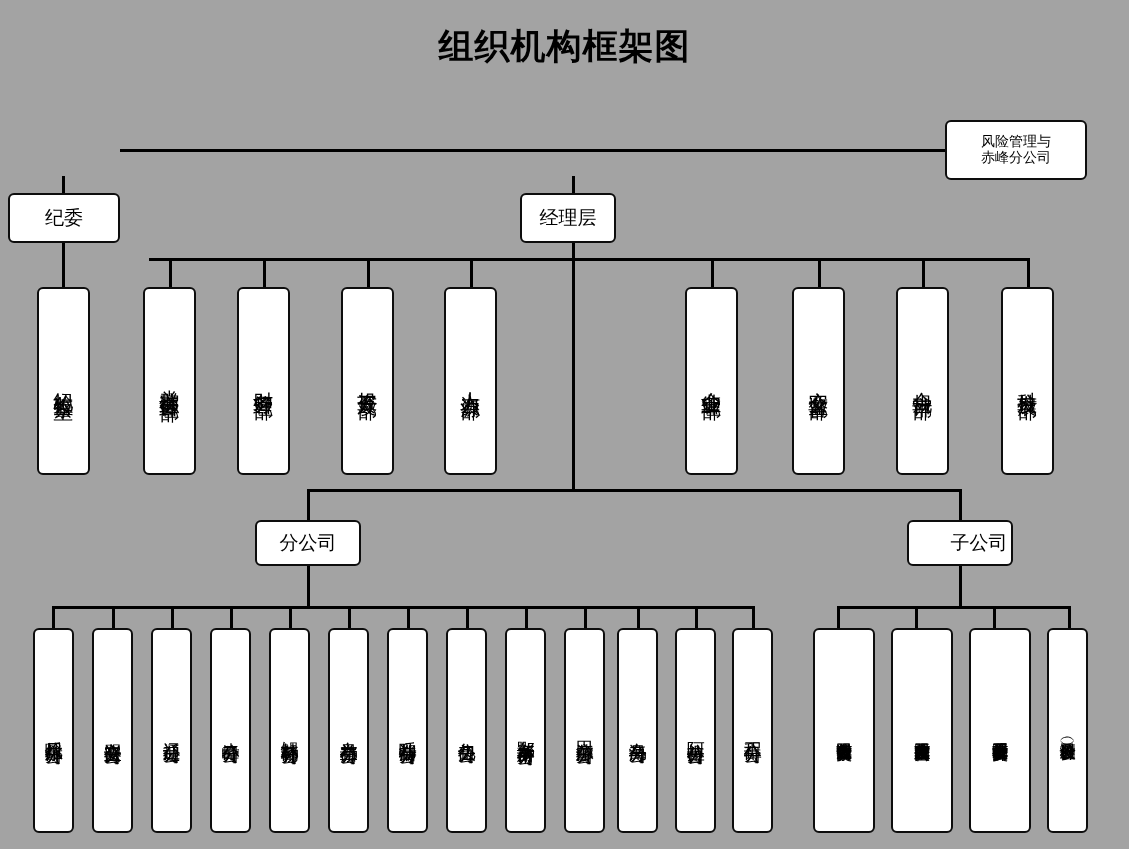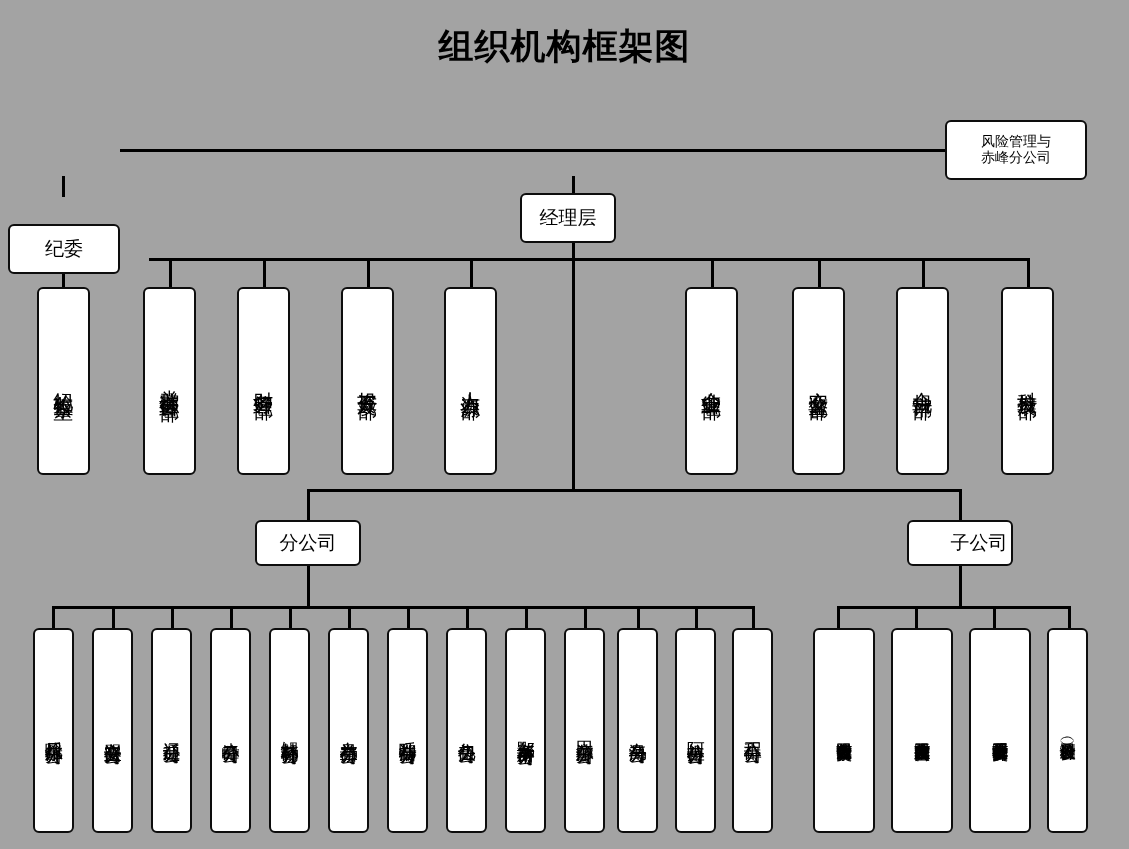--- a/index.html
+++ b/index.html
@@ -147,21 +147,21 @@
   <div class="line v" style="left:993px;  top:606px; height:22px;"></div>
   <div class="line v" style="left:1068px; top:606px; height:22px;"></div>
 
 
 
   <div class="node h-node two-line" style="left:945px; top:120px; width:142px; height:60px; flex-direction:column;">
     <span class="lbl">风险管理与</span>
     <span class="lbl">赤峰分公司</span>
   </div>
 
-  <div class="node h-node" style="left:8px; top:193px; width:112px; height:50px;margin-top:31px;">
+  <div class="node h-node" style="left:8px; top:193px; width:112px; height:50px;">
     <span class="lbl">纪委</span>
   </div>
 
   <div class="node h-node" style="left:520px; top:193px; width:96px; height:50px;">
     <span class="lbl">经理层</span>
   </div>
 
   <div class="node v-node" style="left:37px; top:287px; width:53px; height:188px;">
     <span class="lbl">纪检监察室</span>
   </div>

